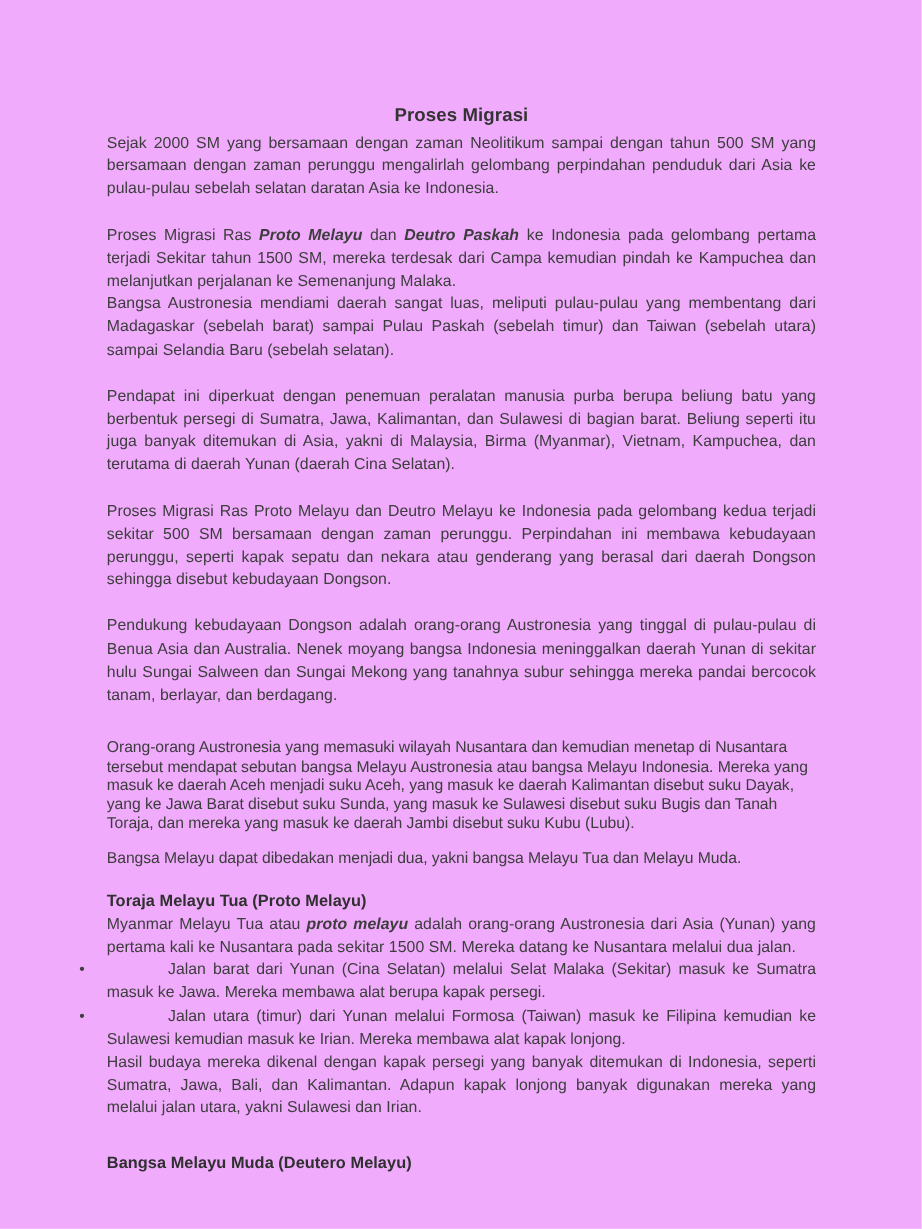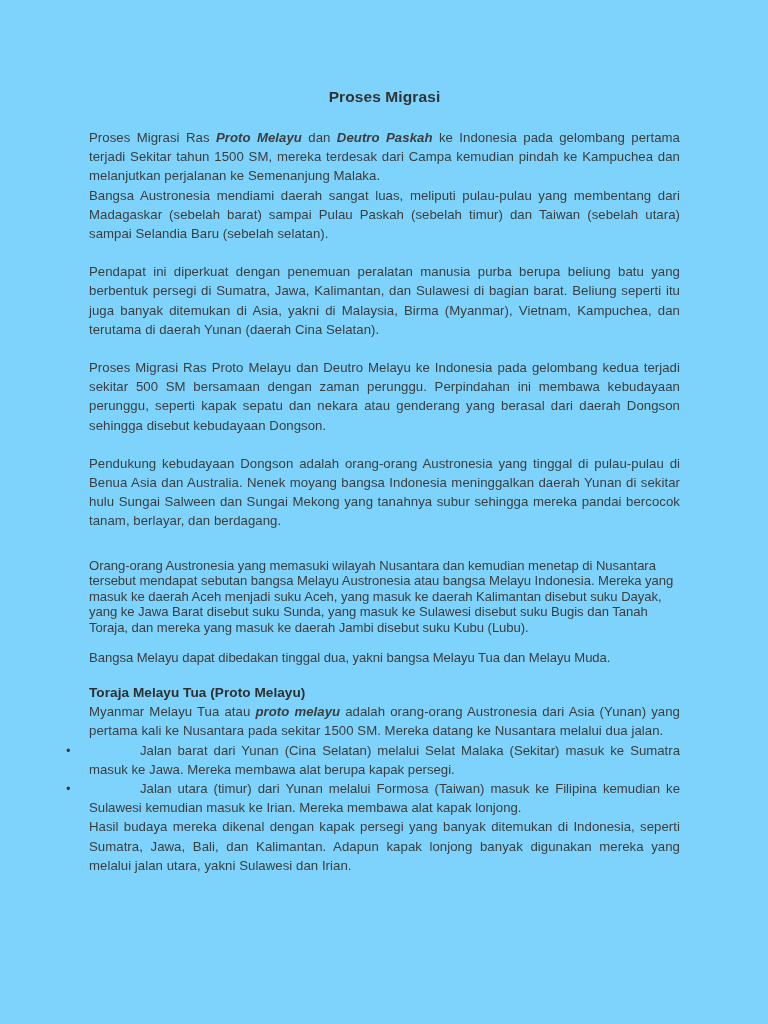--- a/index.html
+++ b/index.html
@@ -13,21 +13,21 @@
     height: 1024px;
     overflow: hidden;
     font-family: "Liberation Sans", sans-serif;
     color: #3b3b3b;
     -webkit-font-smoothing: antialiased;
   }
   .page {
     position: relative;
     width: 768px;
     height: 1024px;
-    background: #7dd3fc;
+    background: #f0abfc;
     box-sizing: border-box;
     padding: 88px 88px 0 89px;
   }
   .doc-title {
     font-size: 15.5px;
     font-weight: bold;
     text-align: center;
     color: #333333;
     margin: 0 0 3px 0;
     letter-spacing: 0.1px;
@@ -90,20 +90,21 @@
   }
   .bi { font-weight: bold; font-style: italic; }
 </style>
 </head>
 <body>
 
 <div class="page">
 
   <h1 class="doc-title">Proses Migrasi</h1>
 
+  <p class="para">Sejak 2000 SM yang bersamaan dengan zaman Neolitikum sampai dengan tahun 500 SM yang bersamaan dengan zaman perunggu mengalirlah gelombang perpindahan penduduk dari Asia ke pulau-pulau sebelah selatan daratan Asia ke Indonesia.</p>
 
   <div class="gap-lg"></div>
 
   <p class="para"><span>Proses Migrasi Ras </span><span class="bi">Proto  Melayu</span><span> dan </span><span class="bi">Deutro  Paskah</span><span> ke Indonesia pada gelombang pertama terjadi Sekitar tahun 1500 SM, mereka terdesak dari Campa kemudian pindah ke Kampuchea dan melanjutkan perjalanan ke Semenanjung Malaka.</span></p>
 
   <p class="para">Bangsa Austronesia mendiami daerah sangat luas, meliputi pulau-pulau yang membentang dari Madagaskar (sebelah barat) sampai Pulau Paskah (sebelah timur) dan Taiwan (sebelah utara) sampai Selandia Baru (sebelah selatan).</p>
 
   <div class="gap-lg"></div>
 
   <p class="para">Pendapat ini diperkuat dengan penemuan peralatan manusia purba berupa beliung batu yang berbentuk persegi di Sumatra, Jawa, Kalimantan, dan Sulawesi di bagian barat. Beliung seperti itu juga banyak ditemukan di Asia, yakni di Malaysia, Birma (Myanmar), Vietnam, Kampuchea, dan terutama di daerah Yunan (daerah Cina Selatan).</p>
@@ -115,31 +116,32 @@
   <div class="gap-lg"></div>
 
   <p class="para">Pendukung kebudayaan Dongson adalah orang-orang Austronesia yang tinggal di pulau-pulau di Benua Asia dan Australia. Nenek moyang bangsa Indonesia meninggalkan daerah Yunan di sekitar hulu Sungai Salween dan Sungai Mekong yang tanahnya subur sehingga mereka pandai bercocok tanam, berlayar, dan berdagang.</p>
 
   <div class="gap-xl"></div>
 
   <p class="para tight">Orang-orang Austronesia yang memasuki wilayah Nusantara dan kemudian menetap di Nusantara tersebut mendapat sebutan bangsa Melayu Austronesia atau bangsa Melayu Indonesia. Mereka yang masuk ke daerah Aceh menjadi suku Aceh, yang masuk ke daerah Kalimantan disebut suku Dayak, yang ke Jawa Barat disebut suku Sunda, yang masuk ke Sulawesi disebut suku Bugis dan Tanah Toraja, dan mereka yang masuk ke daerah Jambi disebut suku Kubu (Lubu).</p>
 
   <div class="gap-md"></div>
 
-  <p class="para tight">Bangsa Melayu dapat dibedakan tinggal dua, yakni bangsa Melayu Tua dan Melayu Muda.</p>
+  <p class="para tight">Bangsa Melayu dapat dibedakan menjadi dua, yakni bangsa Melayu Tua dan Melayu Muda.</p>
 
   <div class="gap-lg"></div>
 
   <h2 class="subhead">Toraja Melayu Tua (Proto Melayu)</h2>
 
   <p class="para"><span>Myanmar Melayu Tua atau </span><span class="bi">proto  melayu</span><span> adalah orang-orang Austronesia dari Asia (Yunan) yang pertama kali ke Nusantara pada sekitar 1500 SM. Mereka datang ke Nusantara melalui dua jalan.</span></p>
 
   <ul class="bullets">
     <li><span class="bullet-dot">•</span><span class="tab-indent"></span><span>Jalan barat dari Yunan (Cina Selatan) melalui Selat Malaka (Sekitar) masuk ke Sumatra masuk ke Jawa. Mereka membawa alat berupa kapak persegi.</span></li>
     <li><span class="bullet-dot">•</span><span class="tab-indent"></span><span>Jalan utara (timur) dari Yunan melalui Formosa (Taiwan) masuk ke Filipina kemudian ke Sulawesi kemudian masuk ke Irian. Mereka membawa alat kapak lonjong.</span></li>
   </ul>
 
   <p class="para">Hasil budaya mereka dikenal dengan kapak persegi yang banyak ditemukan di Indonesia, seperti Sumatra, Jawa, Bali, dan Kalimantan. Adapun kapak lonjong banyak digunakan mereka yang melalui jalan utara, yakni Sulawesi dan Irian.</p>
 
   <div class="gap-xl"></div>
 
+  <h2 class="subhead">Bangsa Melayu Muda (Deutero Melayu)</h2>
 
 </div>
 
 </body></html>

